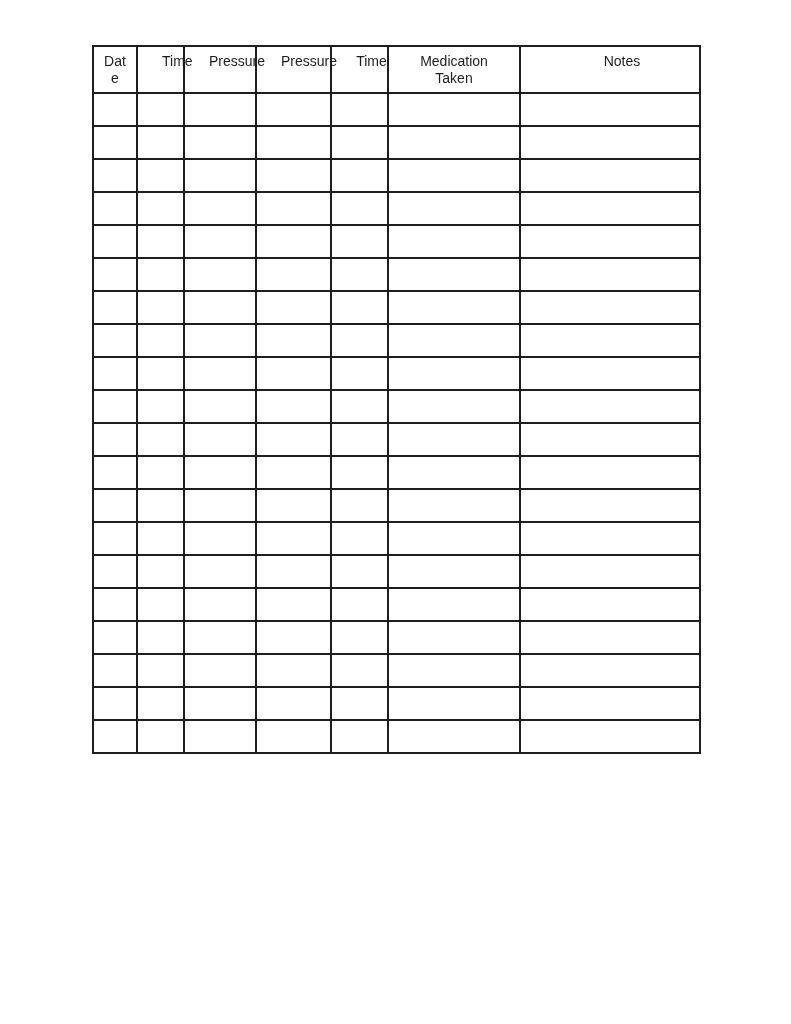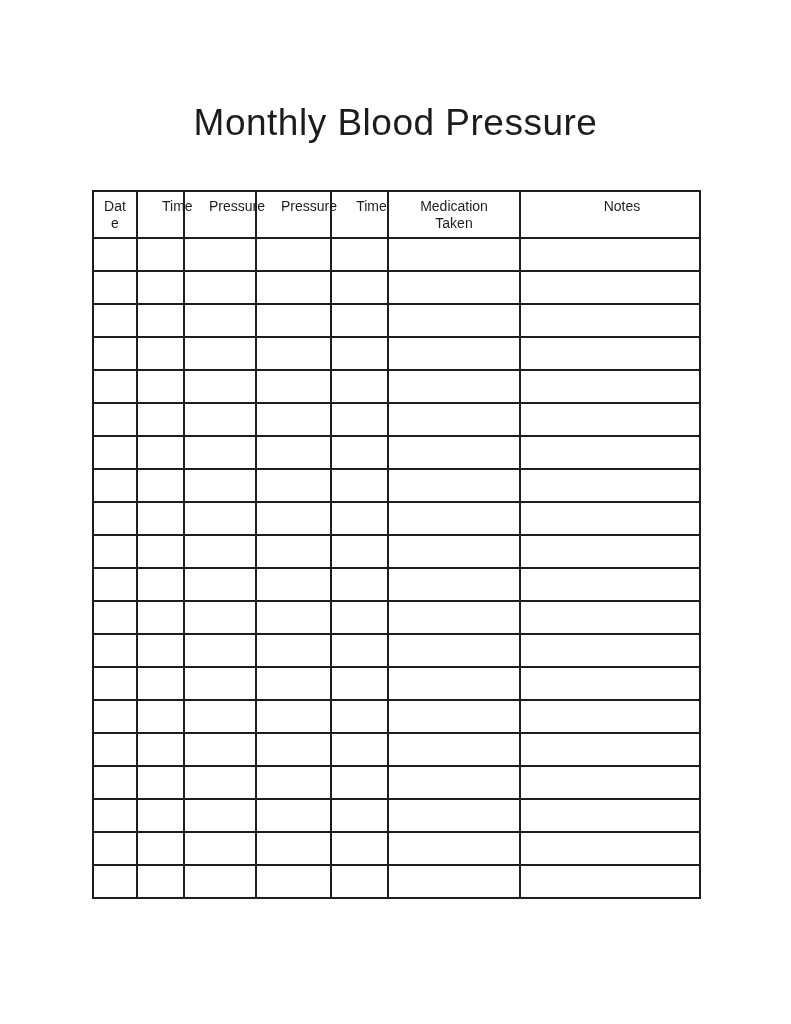--- a/index.html
+++ b/index.html
@@ -56,21 +56,20 @@
   .bp-table th.col-medication {
     padding-left: 16px;
     padding-right: 16px;
   }
 </style>
 </head>
 <body>
 
 <main>
 
-  <h1 class="page-title">Monthly Blood Pressure</h1>
 
   <div class="table-wrap">
     <table class="bp-table">
       <colgroup>
         <col style="width:44px">
         <col style="width:47px">
         <col style="width:72px">
         <col style="width:75px">
         <col style="width:57px">
         <col style="width:132px">

